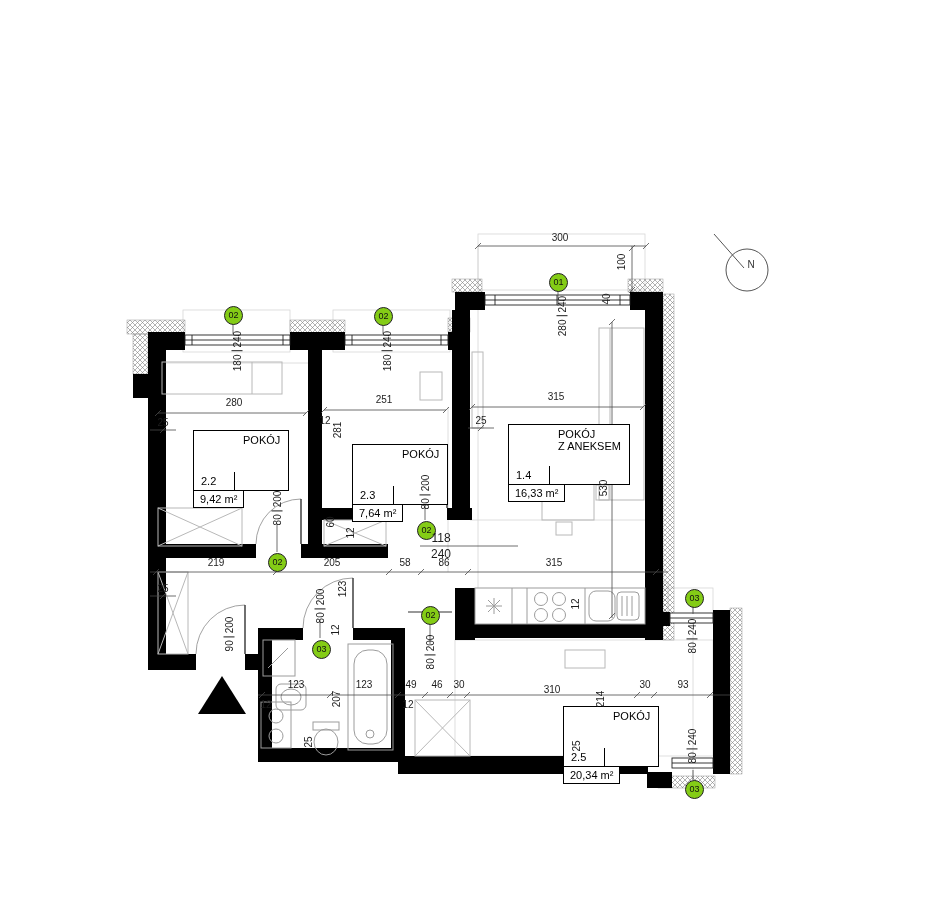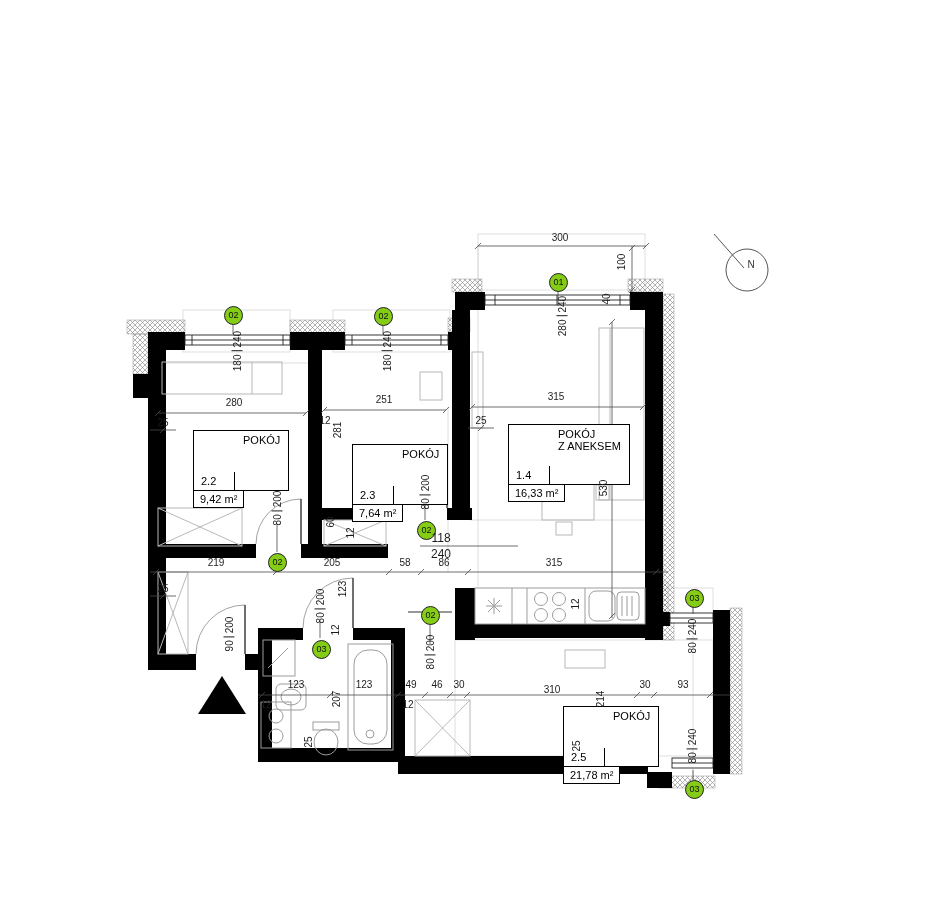--- a/index.html
+++ b/index.html
@@ -298,21 +298,21 @@
         <div class="rl-num">1.4</div>
     <div class="rl-name"><span>POKÓJ</span><span class="l2">Z ANEKSEM</span></div>
       </div>
   <div class="rl-area">16,33 m²</div>
 </div>
 <div class="room-label" style="left:563px;top:706px">
   <div class="rl-head">
         <div class="rl-num">2.5</div>
         <div class="rl-name">POKÓJ</div>
       </div>
-  <div class="rl-area">21,78 m²</div>
+  <div class="rl-area">20,34 m²</div>
 </div>
 
 <div class="marker" style="left:549px;top:273px">01</div>
 <div class="marker" style="left:224px;top:306px">02</div>
 <div class="marker" style="left:374px;top:307px">02</div>
 <div class="marker" style="left:268px;top:553px">02</div>
 <div class="marker" style="left:417px;top:521px">02</div>
 <div class="marker" style="left:421px;top:606px">02</div>
 <div class="marker" style="left:312px;top:640px">03</div>
 <div class="marker" style="left:685px;top:589px">03</div>

